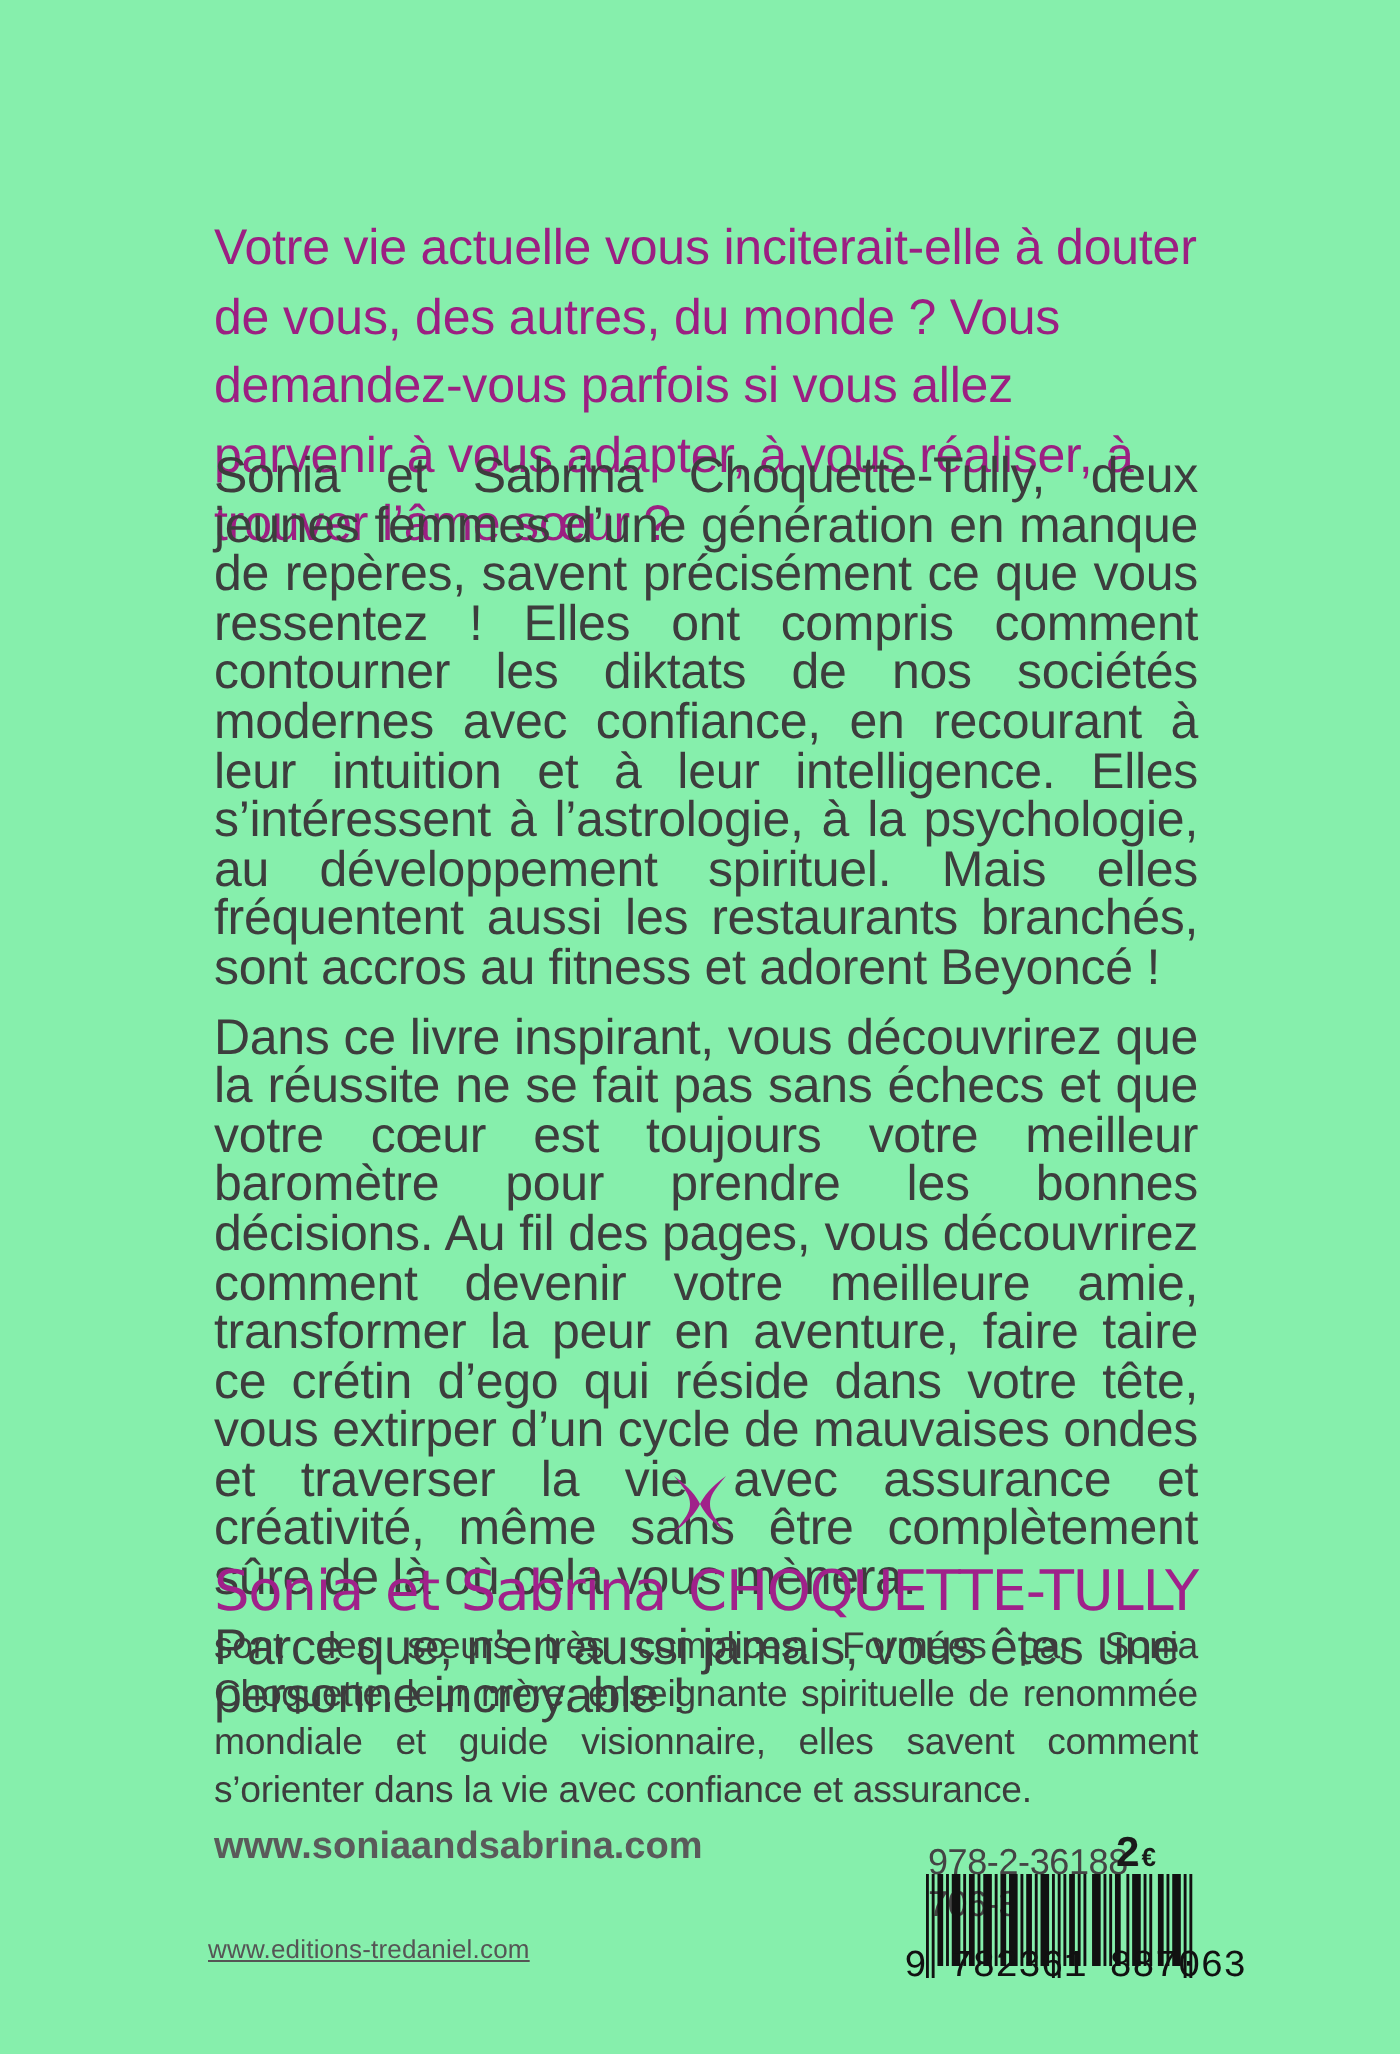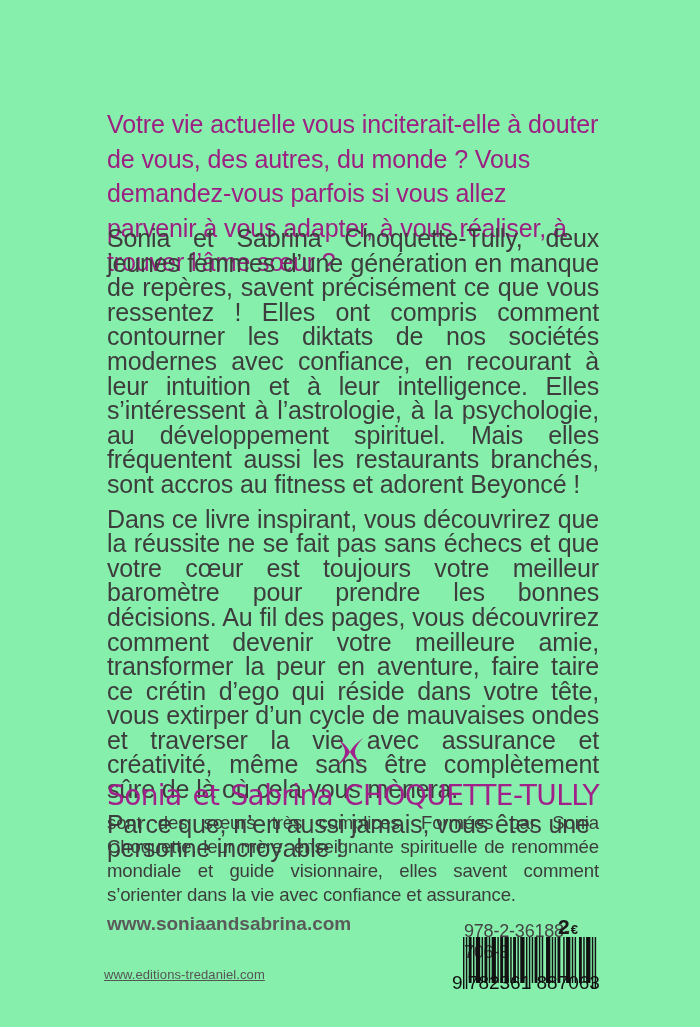--- a/index.html
+++ b/index.html
@@ -129,21 +129,21 @@
       left: 11px;
       top: 19px;
       width: 136px;
       height: 52px;
     }
     .barcode-digits {
       position: absolute;
       left: 0;
       top: 55px;
       width: 152px;
-      font-family: Liberation Sans, sans-serif;
+      font-family: Liberation Mono, monospace;
       font-size: 19px;
       color: #111;
       white-space: pre;
       line-height: 20px;
     }
   </style>
 </head>
 <body>
 
 <div class="cover">

